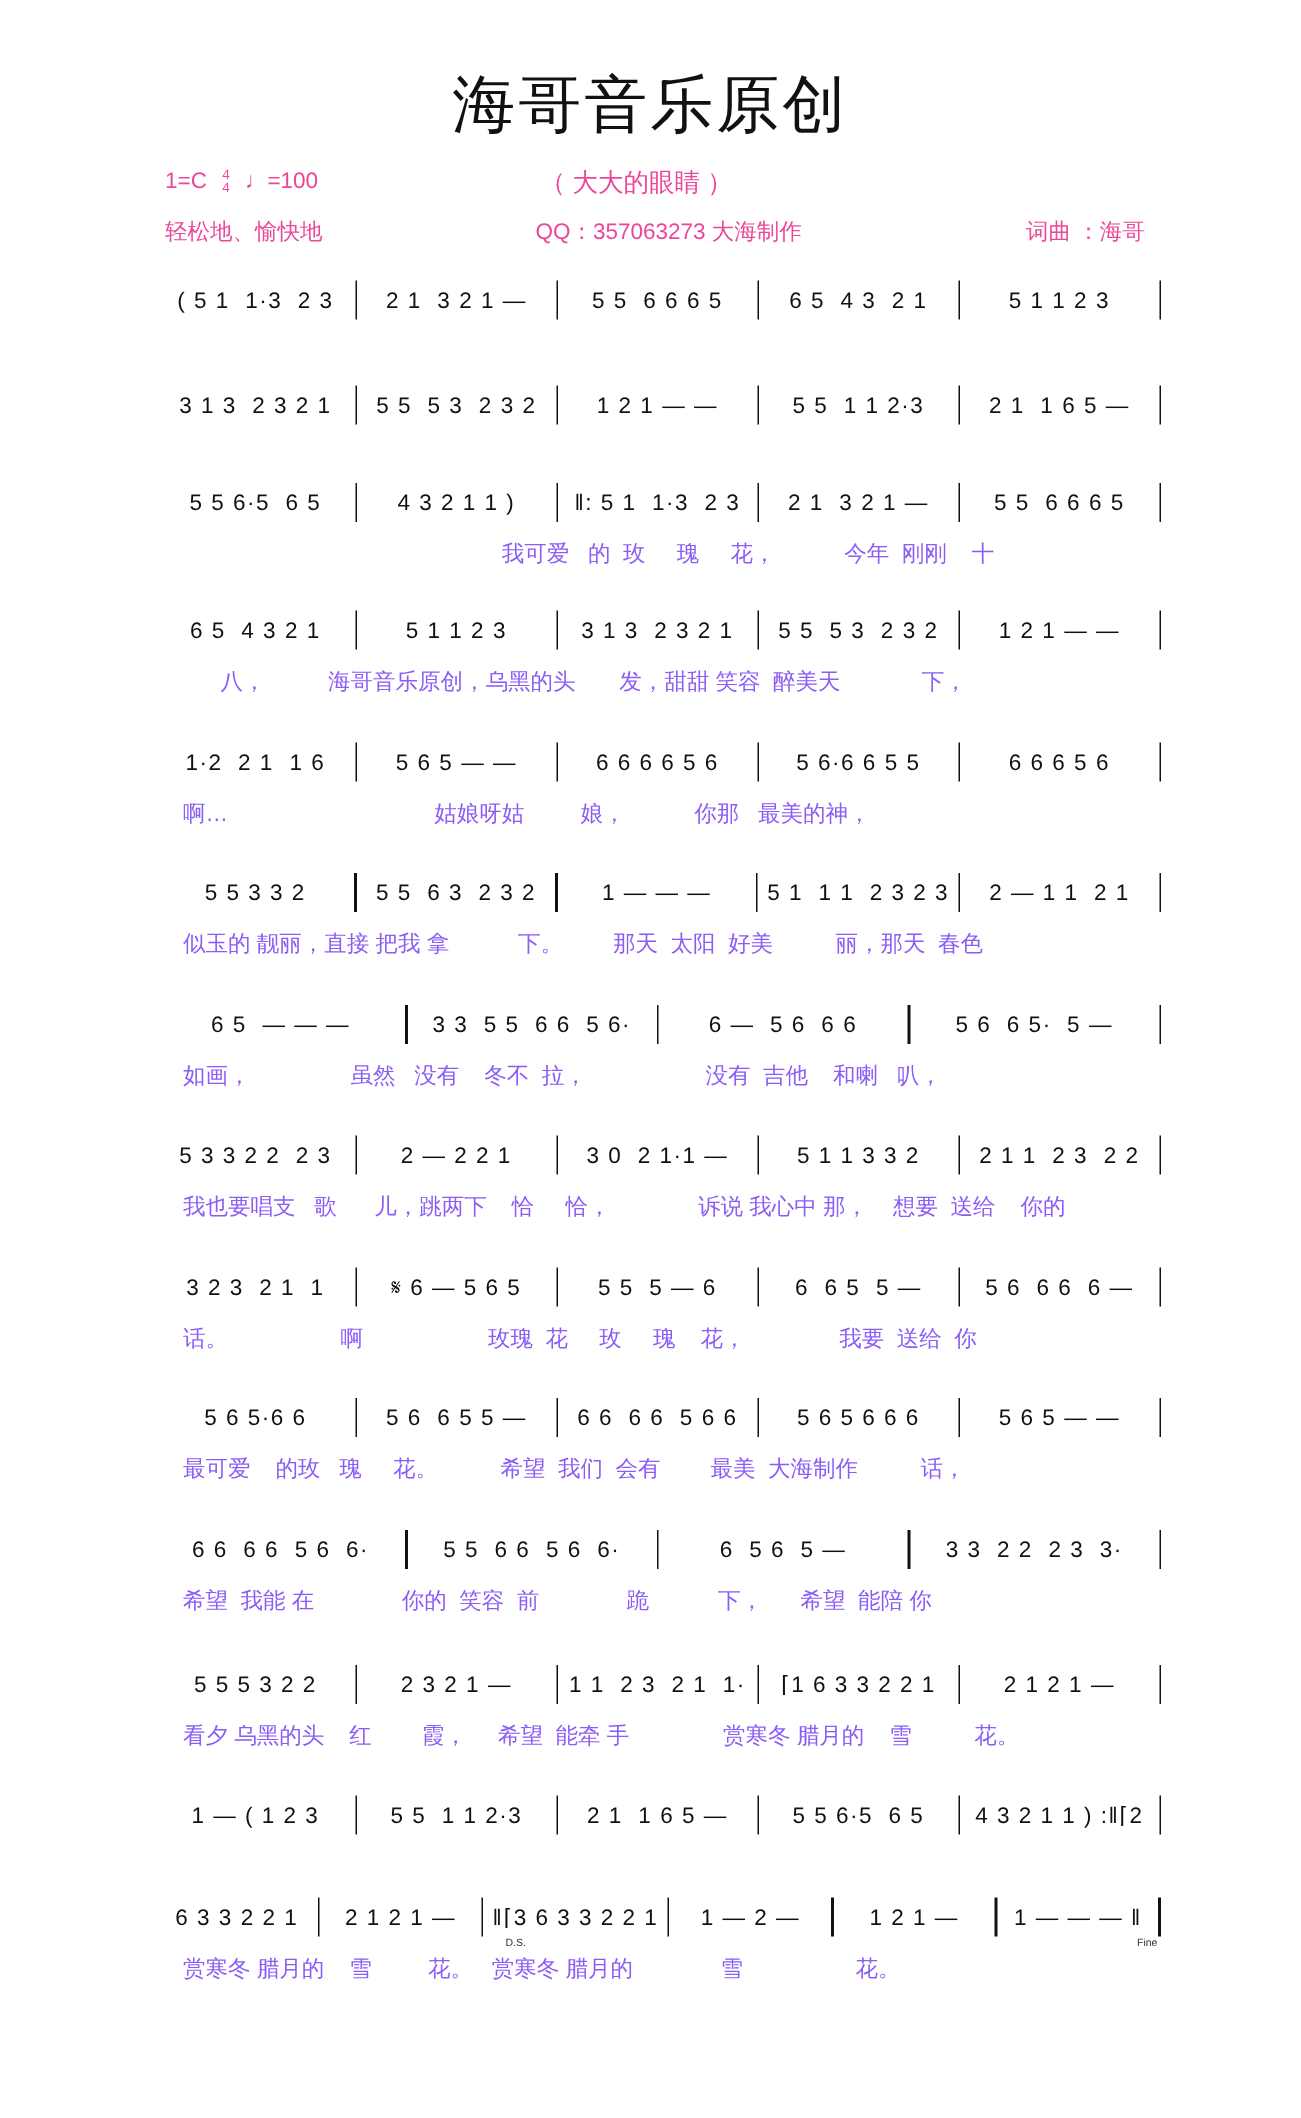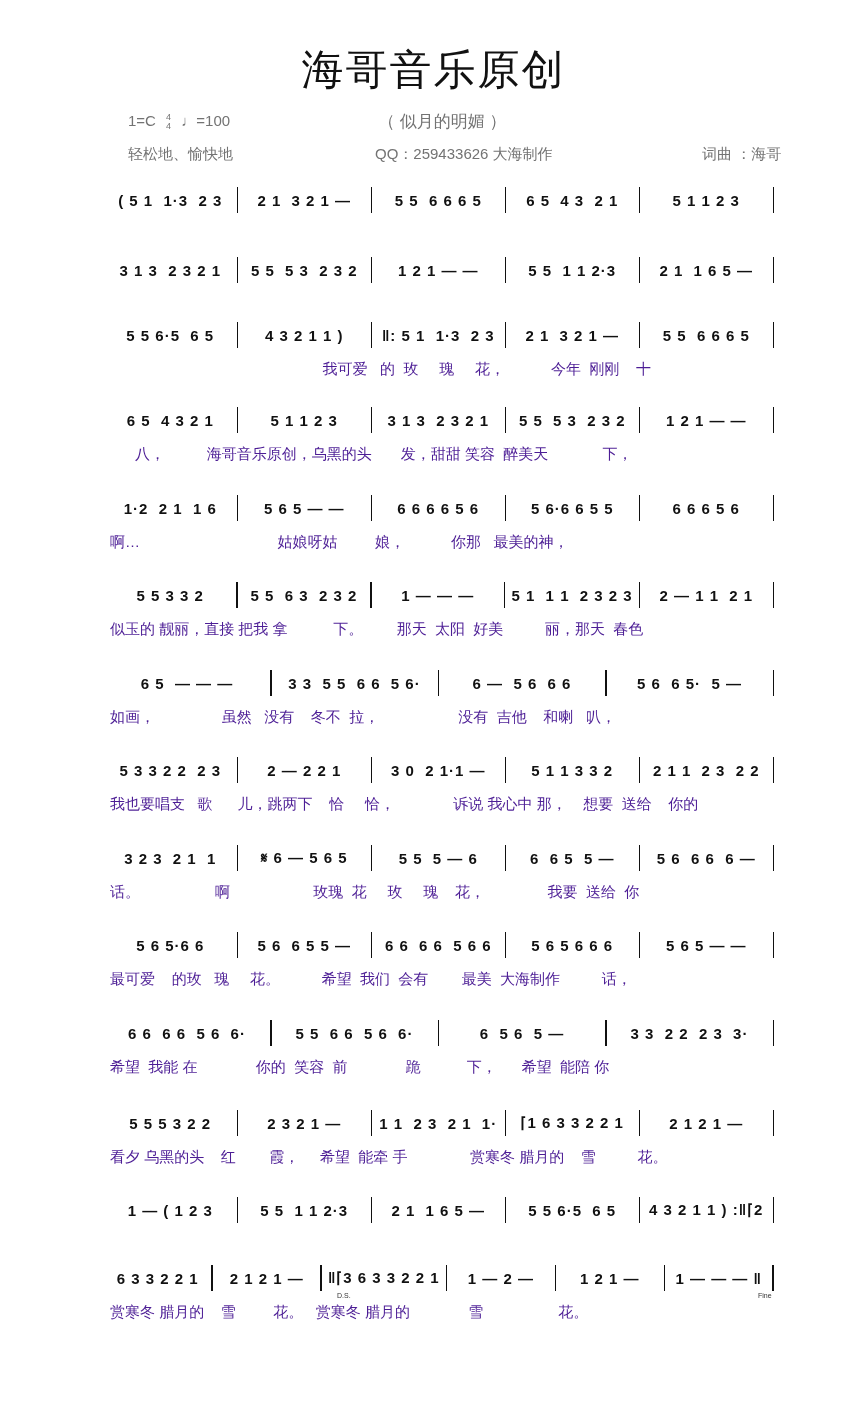--- a/index.html
+++ b/index.html
@@ -1,51 +1,51 @@
 <!DOCTYPE html>
 <html><head>
 <meta charset="utf-8">
 <style>
   html, body { margin: 0; padding: 0; background: #ffffff; }
   body { width: 867px; height: 1412px; position: relative; overflow: hidden;
          font-family: "Liberation Sans", "DejaVu Sans", sans-serif; color: #111; }
   .title { position: absolute; top: 42px; left: 0; width: 867px; text-align: center;
            font-family: "DejaVu Serif", "Liberation Serif", serif; font-size: 42px; letter-spacing: 2px; color: #111; }
-  .meta { position: absolute; font-size: 15px; color: #737373; margin-left: 18px; }
+  .meta { position: absolute; font-size: 15px; color: #ec4899; }
   .key { left: 110px; top: 112px; }
   .key .frac { display: inline-block; vertical-align: middle; font-size: 9px; line-height: 9px; text-align: center; margin: 0 6px; }
   .subtitle { left: 360px; top: 110px; font-size: 17px; }
   .mood { left: 110px; top: 145px; }
   .qq { left: 357px; top: 145px; }
   .author { left: 684px; top: 145px; }
 
   .system { position: absolute; left: 110px; width: 670px; }
   .notes { position: absolute; left: 0; top: 0; width: 670px; height: 30px;
-           font-family: "Liberation Sans", sans-serif; font-weight: bold; font-size: 15px;
+           font-family: "Liberation Sans", sans-serif; font-weight: normal; font-size: 15px;
            white-space: pre; letter-spacing: 1px; }
   .notes .bar { display: inline-block; width: 1.5px; height: 26px; background: #111; vertical-align: middle; margin: 0 6px; }
-  .lyrics { position: absolute; left: 0; top: 40px; width: 670px; font-size: 15px; white-space: pre; color: #4c1d95; }
+  .lyrics { position: absolute; left: 12px; top: 40px; width: 670px; font-size: 15px; white-space: pre; color: #8b5cf6; }
   .mark { position: absolute; font-size: 7px; color: #333; }
 </style>
 </head>
 <body>
 
 <div class="title">海哥音乐原创</div>
 
 <div class="meta key">
   <span>1=C</span>
   <span class="frac">
     <span>4</span><br>
     <span>4</span>
   </span>
   <span>♩=100</span>
 </div>
-<div class="meta subtitle">（ 似月的明媚 ）</div>
+<div class="meta subtitle">（ 大大的眼睛 ）</div>
 <div class="meta mood">轻松地、愉快地</div>
-<div class="meta qq">QQ：259433626 大海制作</div>
+<div class="meta qq">QQ：357063273 大海制作</div>
 <div class="meta author">词曲 ：海哥</div>
 
 <div id="score">
     <div class="system" style="top: 185px;">
       <div class="notes" style="display: flex; align-items: center;"><span style="flex: 1 1 0%; text-align: center;">( 5 1  1·3  2 3</span><span class="bar"></span><span style="flex: 1 1 0%; text-align: center;">2 1  3 2 1 —</span><span class="bar"></span><span style="flex: 1 1 0%; text-align: center;">5 5  6 6 6 5</span><span class="bar"></span><span style="flex: 1 1 0%; text-align: center;">6 5  4 3  2 1</span><span class="bar"></span><span style="flex: 1 1 0%; text-align: center;">5 1 1 2 3</span><span class="bar"></span></div>
     </div>
     <div class="system" style="top: 255px;">
       <div class="notes" style="display: flex; align-items: center;"><span style="flex: 1 1 0%; text-align: center;">3 1 3  2 3 2 1</span><span class="bar"></span><span style="flex: 1 1 0%; text-align: center;">5 5  5 3  2 3 2</span><span class="bar"></span><span style="flex: 1 1 0%; text-align: center;">1 2 1 — —</span><span class="bar"></span><span style="flex: 1 1 0%; text-align: center;">5 5  1 1 2·3</span><span class="bar"></span><span style="flex: 1 1 0%; text-align: center;">2 1  1 6 5 —</span><span class="bar"></span></div>
     </div>
     <div class="system" style="top: 320px;">

